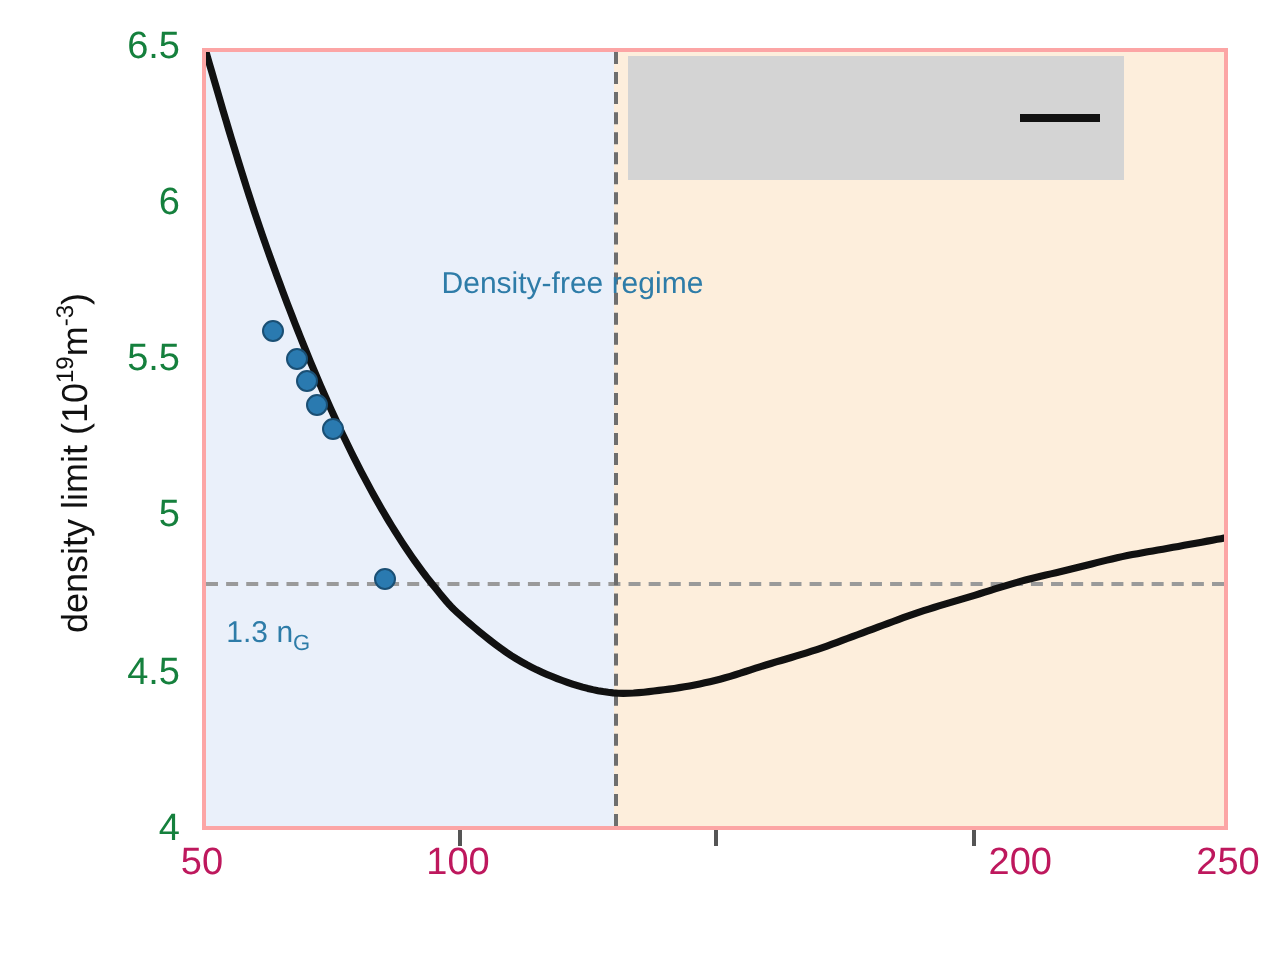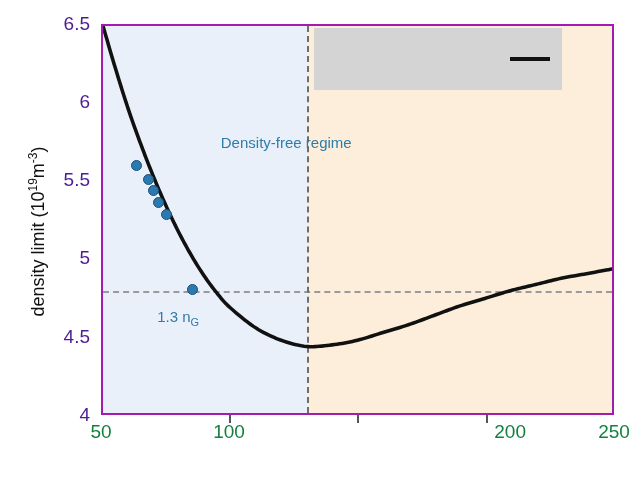--- a/index.html
+++ b/index.html
@@ -10,21 +10,21 @@
     font-family:"Liberation Sans", sans-serif;
     overflow:hidden;
   }
   #figure{position:relative;width:640px;height:480px;}
 
   
   #plot-area{
     position:absolute;
     left:101px;top:24px;
     width:513px;height:391px;
-    border:2px solid #a21caf;
+    border:2px solid #fca5a5;
     box-sizing:border-box;
     overflow:hidden;
     background:#fef9c3;
   }
   .region{position:absolute;top:0;bottom:0;}
   #region-left{left:0;width:58.2%;background:#eaf0fa;}
   #region-right{left:58.2%;right:0;background:#fdeedc;}
 
   svg.curve{position:absolute;left:0;top:0;width:100%;height:100%;overflow:visible;}
 
@@ -45,21 +45,21 @@
     border-radius:50%;
     background:#2a7ab0;
     border:1.2px solid #1a4f74;
     box-sizing:border-box;
   }
 
   
   .ann{position:absolute;white-space:nowrap;font-size:15px;}
   #ann-free{color:#2e7ca8;left:36%;top:29.5%;transform:translate(-50%,-50%);}
   #ann-limit{color:#cf6a26;left:79%;top:58.5%;transform:translate(-50%,-50%);}
-  #ann-ng{color:#2e7ca8;left:2.0%;top:70.5%;font-size:15px;margin-left:44px;}
+  #ann-ng{color:#2e7ca8;left:2.0%;top:70.5%;font-size:15px;}
   #ann-ng sub{font-size:11px;}
 
   
   #legend{
     position:absolute;
     left:314px;top:28px;
     width:248px;height:62px;
     background:#d4d4d4;
     box-sizing:border-box;
     padding:5px 10px 5px 8px;
@@ -71,22 +71,22 @@
   }
   .legend-label{font-size:16px;color:#111111;}
   .legend-marker{width:44px;display:flex;align-items:center;justify-content:center;}
   .lm-line{display:block;width:40px;height:3.5px;background:#111111;}
   .lm-dot{display:block;width:9px;height:9px;border-radius:50%;background:#2a7ab0;}
 
   
   .tick{position:absolute;background:#555;}
   .ytick{left:101px;width:8px;height:2px;}
   .xtick{top:415px;width:2px;height:8px;}
-  .ytl{position:absolute;font-size:19px;color:#4c1d95;text-align:right;width:60px;}
-  .xtl{position:absolute;font-size:19px;color:#15803d;text-align:center;width:80px;top:421px;}
+  .ytl{position:absolute;font-size:19px;color:#15803d;text-align:right;width:60px;}
+  .xtl{position:absolute;font-size:19px;color:#be185d;text-align:center;width:80px;top:421px;}
 
   #ylabel{
     position:absolute;
     left:-88px;top:220px;
     width:250px;text-align:center;
     transform:rotate(-90deg);
     transform-origin:center center;
     font-size:18px;color:#111;white-space:nowrap;
   }
   #ylabel sup{font-size:12px;}

